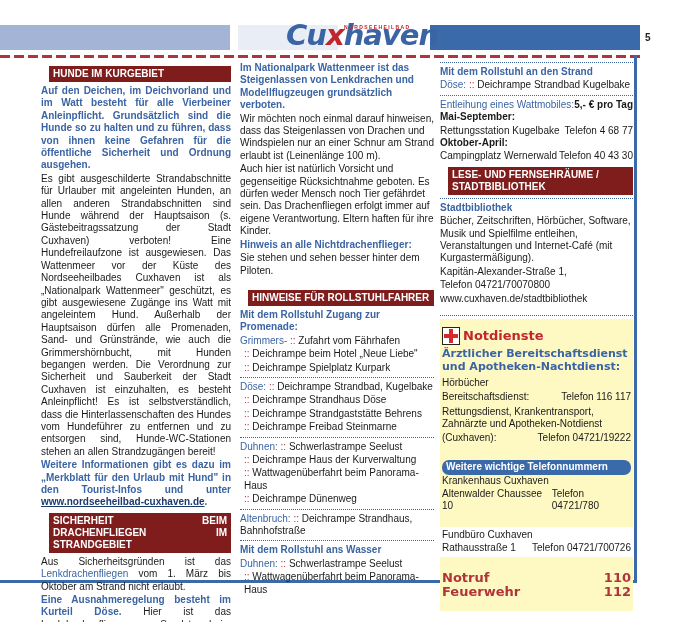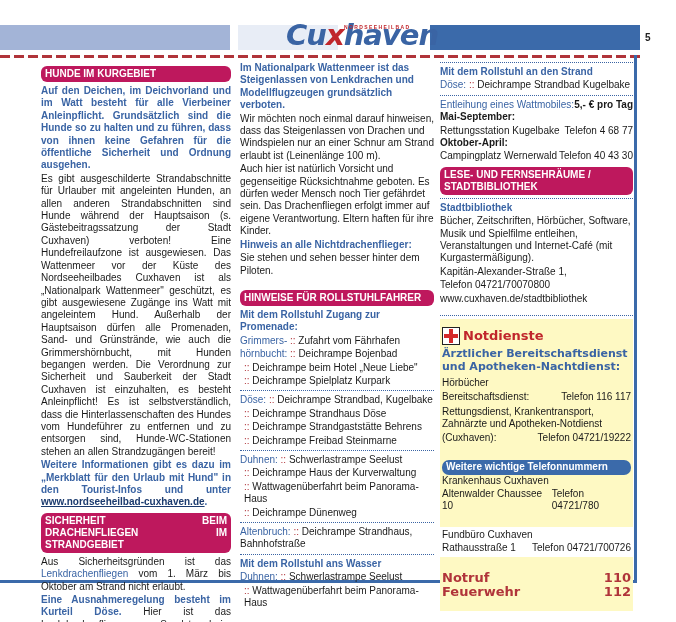--- a/index.html
+++ b/index.html
@@ -17,21 +17,21 @@
   .dash { position:absolute; left:0; top:55px; width:640px; height:3px;
           background:repeating-linear-gradient(90deg,#b0343a 0 10px, transparent 10px 14px); }
   .frame-right { position:absolute; left:634px; top:55px; width:3px; height:528px; background:#3b6aaa; }
   .frame-bottom { position:absolute; left:0; top:580px; width:637px; height:3px; background:#3b6aaa; }
 
   .col { position:absolute; top:62px; font-size:10px; line-height:12.4px; }
   .c1 { left:41px; width:190px; text-align:justify; }
   .c2 { left:240px; width:194px; }
   .c3 { left:440px; width:193px; }
 
-  .sec { background:#be185d; color:#fff; font-weight:bold; font-size:10px; padding:2px 4px; line-height:12px; margin:4px 0 3px 0;border-radius:6px; }
+  .sec { background:#7f1d1d; color:#fff; font-weight:bold; font-size:10px; padding:2px 4px; line-height:12px; margin:4px 0 3px 8px; }
   .blue { color:#3a64a4; }
   .blueb { color:#3a64a4; font-weight:bold; }
   .red { color:#b0343a; }
   .dots { border-top:1px dotted #3a64a4; margin:3px 0; }
   p { margin:0 0 1px 0; }
   a { color:#1a3a6e; text-decoration:underline; }
   .row { display:flex; justify-content:space-between; }
   .ind { padding-left:4px; }
   .box { background:#fef9c3; margin:0; padding:2px 2px; }
   .notd { display:flex; align-items:center; gap:3px; margin-top:6px; }
@@ -72,21 +72,20 @@
 <div class="col c2">
   <p class="blueb">Im Nationalpark Wattenmeer ist das Steigenlassen von Lenkdrachen und Modellflugzeugen grundsätzlich verboten.</p>
   <p>Wir möchten noch einmal darauf hinweisen, dass das Steigenlassen von Drachen und Windspielen nur an einer Schnur am Strand erlaubt ist (Leinenlänge 100 m).</p>
   <p>Auch hier ist natürlich Vorsicht und gegenseitige Rücksichtnahme geboten. Es dürfen weder Mensch noch Tier gefährdet sein. Das Drachenfliegen erfolgt immer auf eigene Verantwortung. Eltern haften für ihre Kinder.</p>
   <p class="blueb">Hinweis an alle Nichtdrachenflieger:</p>
   <p>Sie stehen und sehen besser hinter dem Piloten.</p>
   <div style="height:8px"></div>
   <div class="sec">HINWEISE FÜR ROLLSTUHLFAHRER</div>
   <p class="blueb">Mit dem Rollstuhl Zugang zur Promenade:</p>
   <p><span class="blue">Grimmers-</span> <span class="red">::</span> <span>Zufahrt vom Fährhafen</span></p>
-  <p><span class="blue">hörnbucht:</span> <span class="red">::</span> <span>Deichrampe Bojenbad</span></p>
   <p class="ind"><span class="red">::</span> <span>Deichrampe beim Hotel „Neue Liebe"</span></p>
   <p class="ind"><span class="red">::</span> <span>Deichrampe Spielplatz Kurpark</span></p>
   <div class="dots"></div>
   <p><span class="blue">Döse:</span> <span class="red">::</span> <span>Deichrampe Strandbad, Kugelbake</span></p>
   <p class="ind"><span class="red">::</span> <span>Deichrampe Strandhaus Döse</span></p>
   <p class="ind"><span class="red">::</span> <span>Deichrampe Strandgaststätte Behrens</span></p>
   <p class="ind"><span class="red">::</span> <span>Deichrampe Freibad Steinmarne</span></p>
   <div class="dots"></div>
   <p><span class="blue">Duhnen:</span> <span class="red">::</span> <span>Schwerlastrampe Seelust</span></p>
   <p class="ind"><span class="red">::</span> <span>Deichrampe Haus der Kurverwaltung</span></p>

